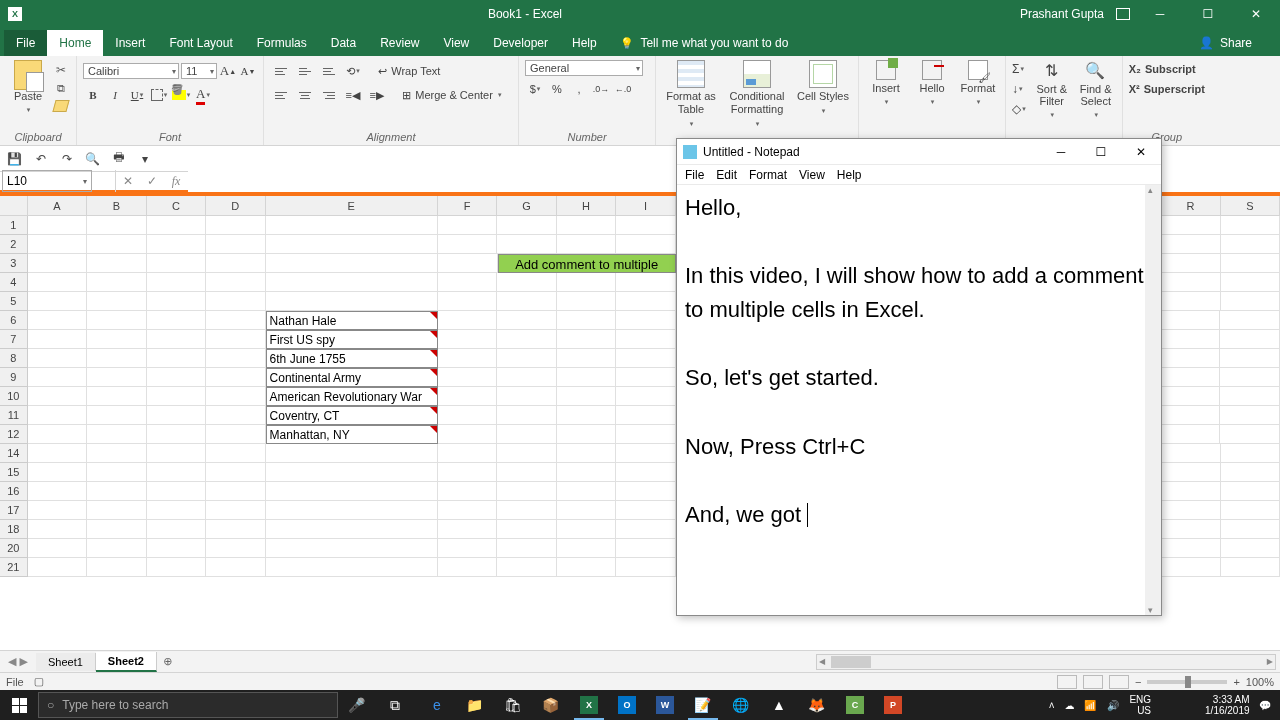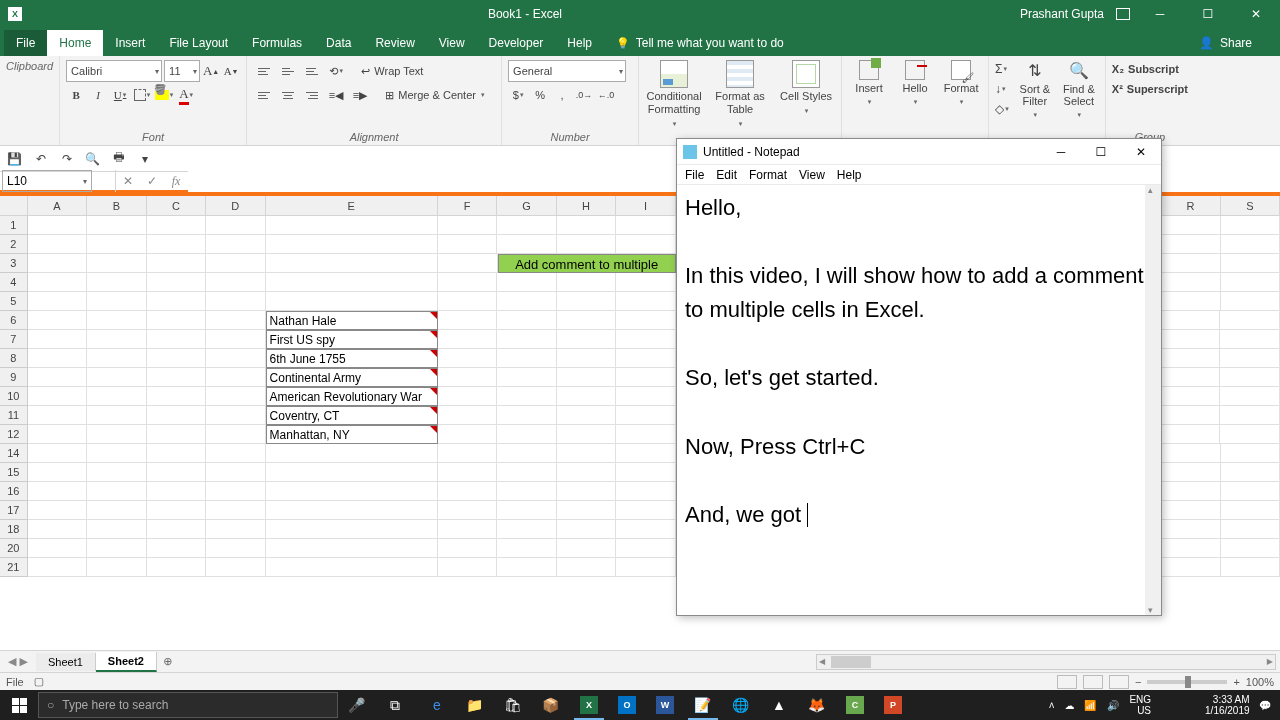--- a/index.html
+++ b/index.html
@@ -35,21 +35,21 @@
 .paste-icon::after { content: ""; position: absolute; right: -3px; bottom: -3px; width: 16px; height: 18px; background: #fff; border: 1px solid #999; }
 .mini-btns { display: flex; flex-direction: column; gap: 2px; margin-top: 2px; }
 .mini-icon { width: 18px; height: 16px; display: flex; align-items: center; justify-content: center; }
 .scissors::before { content: "✂"; font-size: 12px; color: #555; }
 .copy-icn::before { content: "⧉"; font-size: 11px; color: #555; }
 .fmtpaint { width: 14px; height: 12px; background: #f9d978; border: 1px solid #caa94a; transform: skewX(-15deg); }
 
 
 .fontgroup .rbody { flex-direction: column; gap: 2px; width: 174px; }
 .fontrow { display: flex; gap: 2px; align-items: center; }
-.combo { height: 22px; background: #fff; border: 1px solid #ababab; display: flex; align-items: center; padding: 0 4px; font-size: 11px; position: relative; }
+.combo { height: 16px; background: #fff; border: 1px solid #ababab; display: flex; align-items: center; padding: 0 4px; font-size: 11px; position: relative; }
 .combo .dd { position: absolute; right: 2px; font-size: 8px; color: #666; }
 .fontname { width: 96px; }
 .fontsize { width: 36px; }
 .sizebtn { width: 18px; height: 22px; display: flex; align-items: center; justify-content: center; font-size: 13px; font-family: serif; }
 .sizebtn sup { font-size: 7px; }
 .fbtn { width: 20px; height: 22px; display: flex; align-items: center; justify-content: center; }
 .bold { font-weight: bold; font-family: serif; }
 .italic { font-style: italic; font-family: serif; }
 .underline { text-decoration: underline; font-family: serif; }
 .border-icn { width: 12px; height: 12px; border: 1px solid #666; border-top-style: dashed; border-right-style: dashed; }
@@ -188,39 +188,53 @@
     <div class="winbtn">─</div>
     <div class="winbtn">☐</div>
     <div class="winbtn">✕</div>
   </div>
 </div>
 
 <div class="tabs">
   <div class="tab file">File</div>
   <div class="tab active">Home</div>
   <div class="tab">Insert</div>
-  <div class="tab">File Layout</div>
+  <div class="tab">Font Layout</div>
   <div class="tab">Formulas</div>
   <div class="tab">Data</div>
   <div class="tab">Review</div>
   <div class="tab">View</div>
   <div class="tab">Developer</div>
   <div class="tab">Help</div>
   <div class="tellme">
     <span class="bulb"></span>
     <span>Tell me what you want to do</span>
   </div>
   <div class="share">
     <span>👤</span>
     <span>Share</span>
   </div>
 </div>
 
 <div class="ribbon">
   <div class="rgroup clipboard">
+    <div class="rbody">
+      <div class="paste-btn">
+        <div class="paste-icon"></div>
+        <span>Paste</span>
+        <span class="dd-caret"></span>
+      </div>
+      <div class="mini-btns">
+        <div class="mini-icon scissors"></div>
+        <div class="mini-icon copy-icn"></div>
+        <div class="mini-icon">
+            <div class="fmtpaint"></div>
+          </div>
+      </div>
+    </div>
     <div class="rlabel">Clipboard</div>
   </div>
 
   <div class="rgroup fontgroup">
     <div class="rbody">
       <div class="fontrow">
         <div class="combo fontname">
             <span>Calibri</span>
             <span class="dd">▾</span>
           </div>
@@ -329,27 +343,27 @@
         <div class="fbtn" style="font-size:9px">.0→</div>
         <div class="fbtn" style="font-size:9px">←.0</div>
       </div>
     </div>
     <div class="rlabel">Number</div>
   </div>
 
   <div class="rgroup stylesgroup">
     <div class="rbody">
       <div class="bigbtn">
+          <div class="bicon tbl-icon"></div>
+          <span>Format as Table</span>
+          <span class="dd-caret"></span>
+        </div>
+      <div class="bigbtn">
           <div class="bicon cf-icon"></div>
           <span>Conditional Formatting</span>
-          <span class="dd-caret"></span>
-        </div>
-      <div class="bigbtn">
-          <div class="bicon tbl-icon"></div>
-          <span>Format as Table</span>
           <span class="dd-caret"></span>
         </div>
       <div class="bigbtn">
           <div class="bicon cs-icon"></div>
           <span>Cell Styles</span>
           <span class="dd-caret"></span>
         </div>
     </div>
     <div class="rlabel">&nbsp;</div>
   </div>

